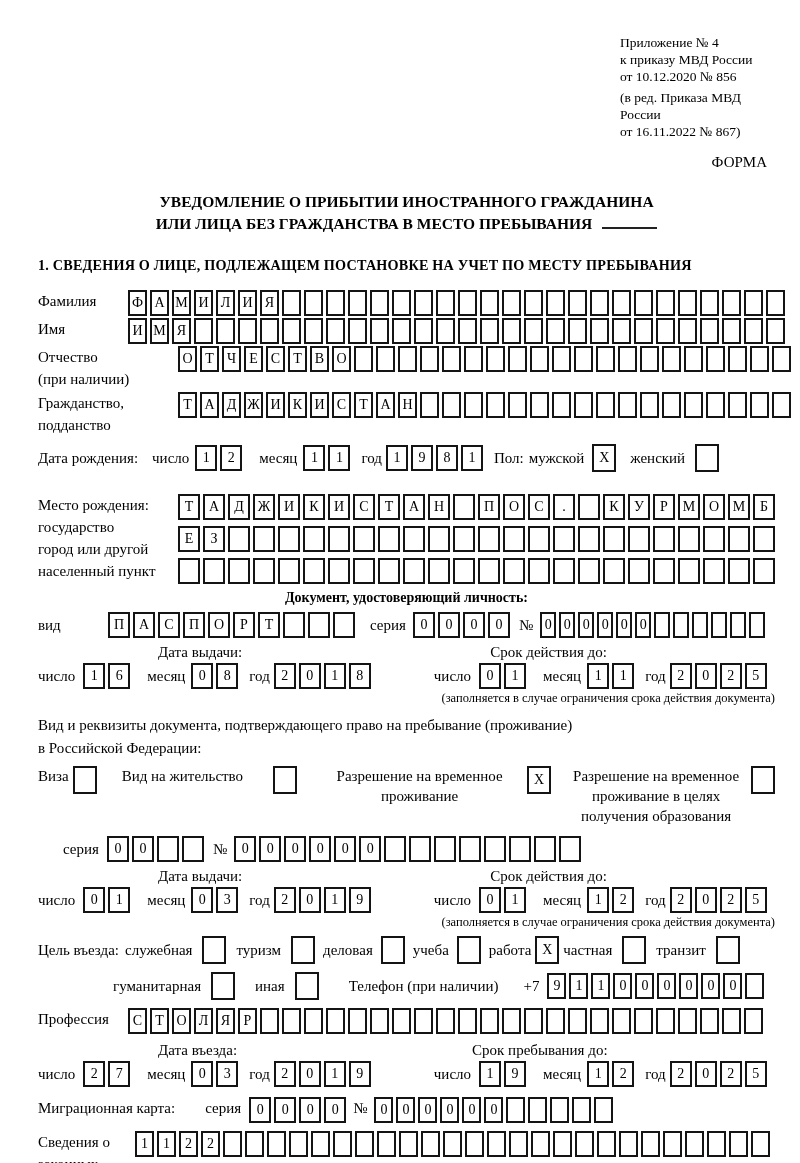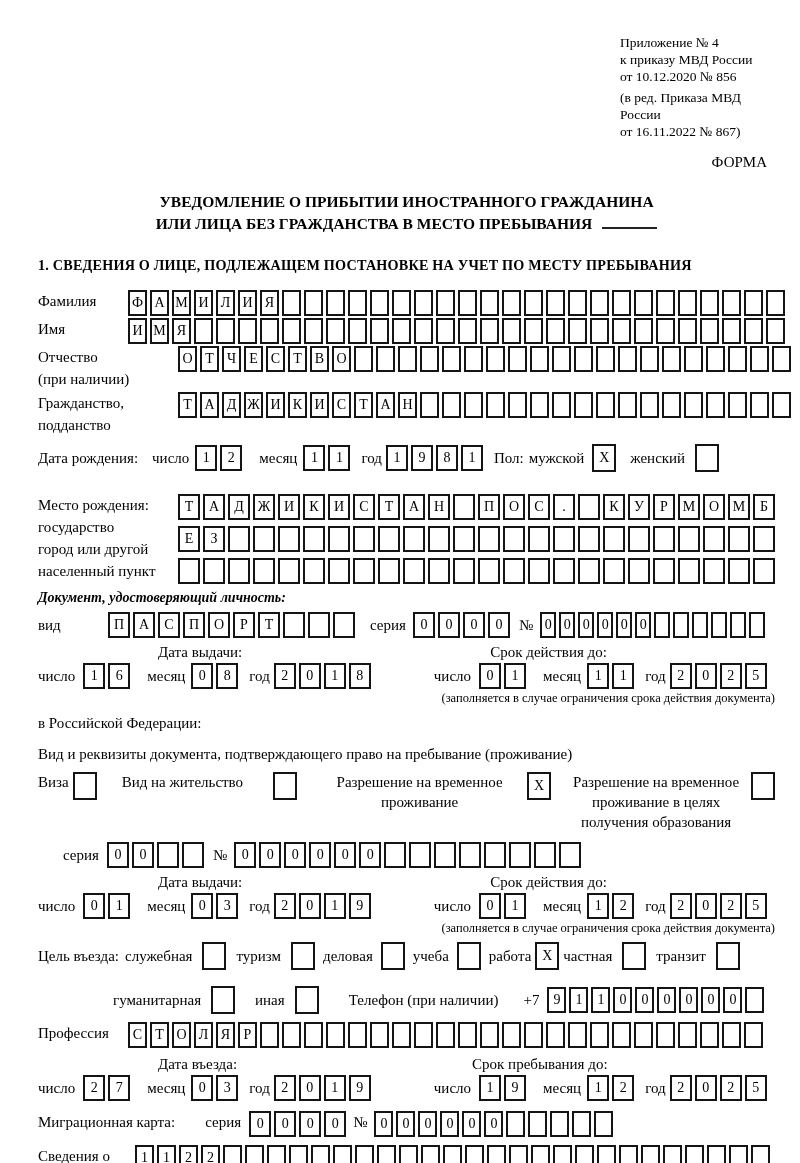--- a/index.html
+++ b/index.html
@@ -23,21 +23,21 @@
   .cells{display:flex;flex:none;}
   .cell{width:15px;height:22px;border:2px solid #141414;margin-right:3px;flex:none;
         display:flex;align-items:center;justify-content:center;
         font-size:14px;background:#fff;}
   .wide .cell{width:18px;}
   .narrow .cell{width:12px;}
   .chk{width:20px;height:24px;border:2px solid #141414;flex:none;display:inline-flex;
        align-items:center;justify-content:center;font-size:14px;background:#fff;}
   .col{display:flex;flex-direction:column;}
   .mb6{margin-bottom:6px;}
-  .center-b{text-align:left;font-weight:bold;font-size:14px;margin:6px 0 6px 0;font-style:italic;}
+  .center-b{text-align:center;font-weight:bold;font-size:14px;margin:6px 0 6px 0;}
   .note-r{text-align:right;font-size:12.5px;margin:2px 0 6px 0;}
   .heads{font-size:15px;margin-top:6px;}
   .optlbl{font-size:15px;line-height:20px;text-align:center;flex:none;}
   .gap8{margin-left:8px;} .gap10{margin-left:10px;} .gap14{margin-left:14px;}
   .gap20{margin-left:20px;} .gap25{margin-left:25px;} .gap30{margin-left:30px;}
   .dl{margin:0 6px 0 14px;}
   .intro{font-size:15px;line-height:23px;margin-top:8px;}
 </style>
 </head>
 <body>
@@ -393,22 +393,22 @@
     <span class="cells wide">
         <div class="cell">2</div>
         <div class="cell">0</div>
         <div class="cell">2</div>
         <div class="cell">5</div>
       </span>
   </div>
 
   <div class="note-r">(заполняется в случае ограничения срока действия документа)</div>
 
+  <div class="intro">Вид и реквизиты документа, подтверждающего право на пребывание (проживание)</div>
   <div class="intro" style="margin-top:0;">в Российской Федерации:</div>
-  <div class="intro">Вид и реквизиты документа, подтверждающего право на пребывание (проживание)</div>
 
   <div class="row" style="margin-top:6px;">
     <span class="optlbl">Виза</span>
     <span class="chk" style="margin-left:4px;"></span>
     <span class="optlbl gap25">Вид на жительство</span>
     <span class="chk gap30"></span>
     <span class="optlbl gap25" style="width:195px;">Разрешение на временное проживание</span>
     <span class="chk gap10">X</span>
     <span class="optlbl gap20" style="width:170px;">Разрешение на временное проживание в целях получения образования</span>
     <span class="chk gap10"></span>
@@ -496,21 +496,21 @@
     <span class="lbl gap8">учеба</span>
     <span class="chk gap8"></span>
     <span class="lbl gap8">работа</span>
     <span class="chk" style="margin-left:4px;">X</span>
     <span class="lbl" style="margin-left:4px;">частная</span>
     <span class="chk gap10"></span>
     <span class="lbl gap10">транзит</span>
     <span class="chk gap10"></span>
   </div>
 
-  <div class="row" style="align-items:center;margin-top:16px;">
+  <div class="row" style="align-items:center;margin-top:8px;">
     <span class="lbl" style="margin-left:75px;">гуманитарная</span>
     <span class="chk gap10"></span>
     <span class="lbl gap20">иная</span>
     <span class="chk gap10"></span>
     <span class="lbl gap30">Телефон (при наличии)</span>
     <span class="lbl gap25">+7</span>
     <span class="cells gap8">
         <div class="cell">9</div>
         <div class="cell">1</div>
         <div class="cell">1</div>

